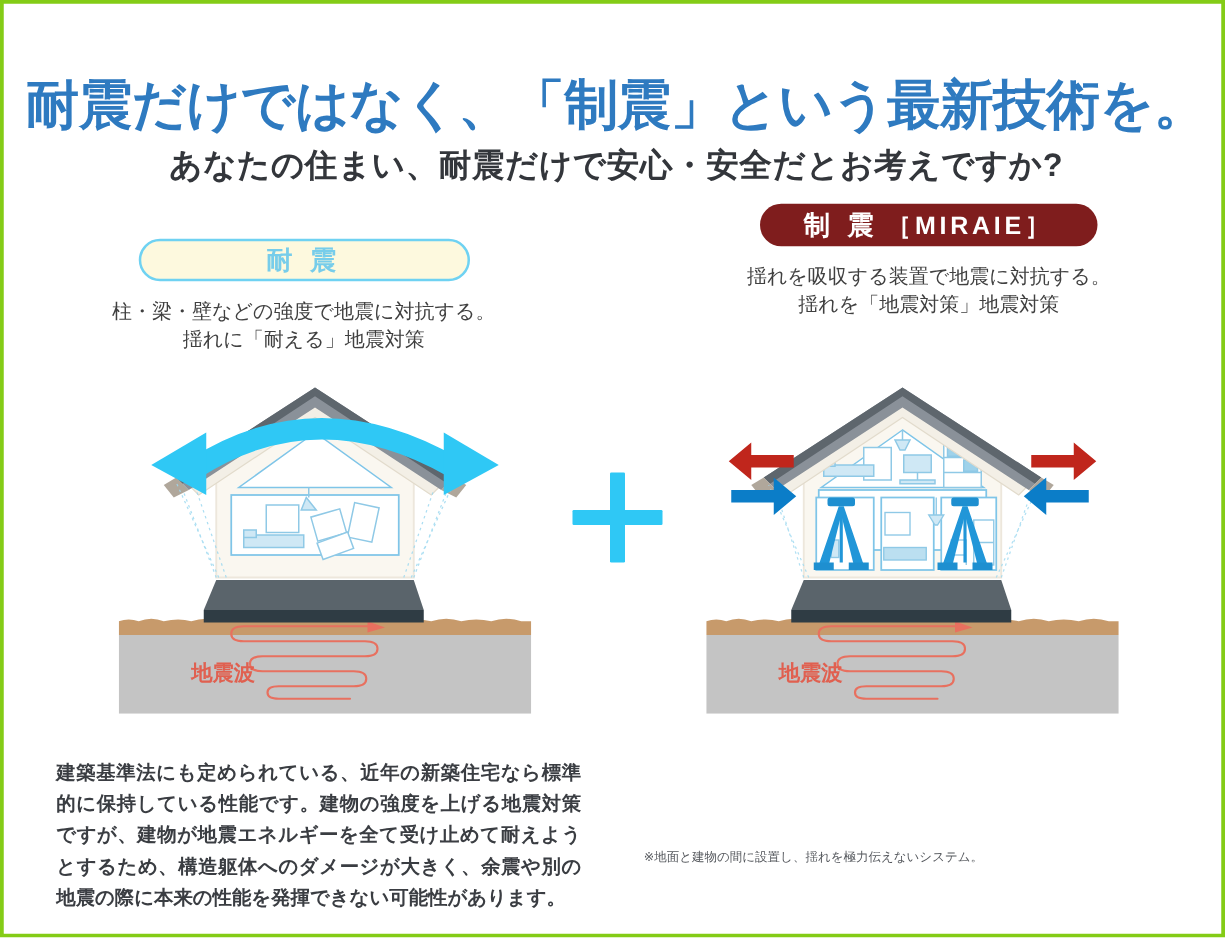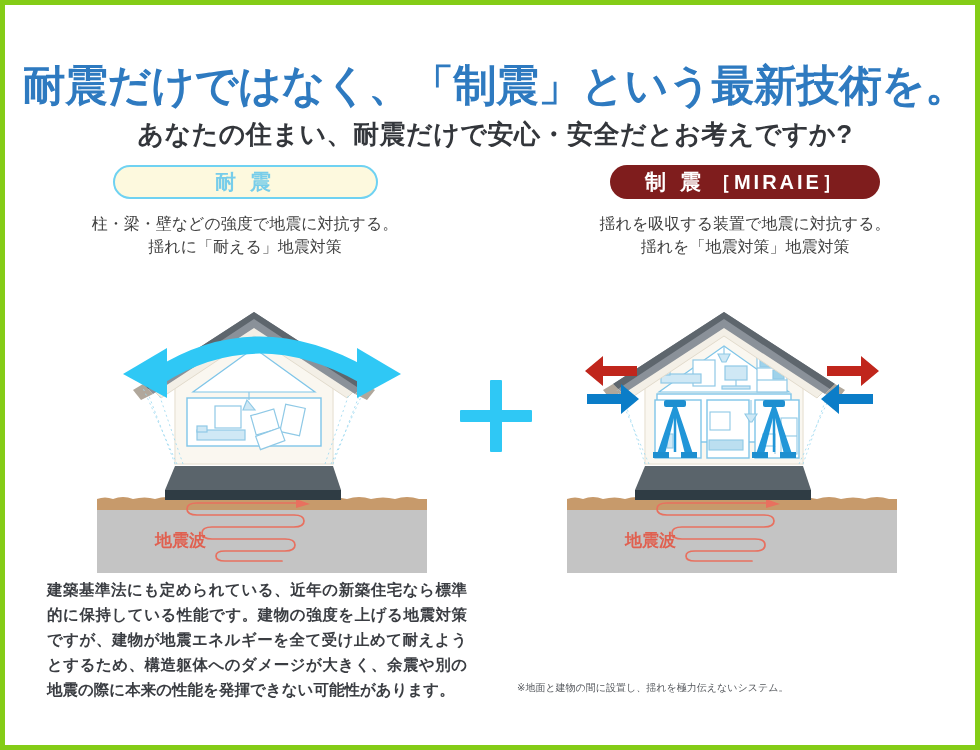--- a/index.html
+++ b/index.html
@@ -3,21 +3,21 @@
 <meta charset="utf-8">
 <style>
   html,body{margin:0;padding:0;background:#ffffff;}
   body{
     width:980px;height:750px;overflow:hidden;
     font-family:"Liberation Sans","DejaVu Sans",sans-serif;
     -webkit-font-smoothing:antialiased;
   }
   .page{
     position:relative;width:980px;height:750px;box-sizing:border-box;
-    border:5px solid #84cc16;background:#fff;
+    border:3px solid #84cc16;background:#fff;
   }
 
   
   .title{
     position:absolute;left:0;top:52px;width:980px;text-align:center;
     font-size:43px;font-weight:bold;letter-spacing:-0.5px;
     color:#2E7AC0;white-space:nowrap;
   }
   .subtitle{
     position:absolute;left:0;top:112px;width:980px;text-align:center;
@@ -29,21 +29,21 @@
   .col{position:absolute;top:160px;width:440px;}
   .col-left{left:20px;}
   .col-right{left:520px;}
 
   .badge{
     margin:0 auto;height:34px;border-radius:17px;
     display:flex;align-items:center;justify-content:center;
     font-size:21px;font-weight:bold;letter-spacing:4px;box-sizing:border-box;
   }
   .badge-taishin{
-    width:265px;background:#FDF9DE;border:2px solid #6FD2F2;color:#77CDEA;
+    width:265px;background:#FDF9DE;border:2px solid #6FD2F2;color:#77CDEA;margin-top:28px;
   }
   .badge-seishin{
     width:270px;background:#7f1d1d;color:#ffffff;
   }
   .badge-seishin .brandtag{font-size:20px;letter-spacing:3px;margin-left:6px;}
 
   .lead{
     margin-top:14px;text-align:center;color:#404040;
     font-size:16px;font-weight:normal;line-height:1.42;letter-spacing:0px;
   }
@@ -57,21 +57,21 @@
     position:absolute;left:455px;top:375px;width:72px;height:72px;
   }
   .plus::before,.plus::after{
     content:"";position:absolute;background:#2FC8F5;border-radius:1px;
   }
   .plus::before{left:30px;top:0;width:12px;height:72px;}
   .plus::after{left:0;top:30px;width:72px;height:12px;}
 
   
   .body-copy{
-    position:absolute;top:572px;width:420px;
+    position:absolute;top:603px;width:420px;
     font-size:15.5px;font-weight:bold;color:#3a3d42;
     line-height:1.62;letter-spacing:0px;text-align:justify;
   }
   .copy-left{left:42px;}
   .copy-right{left:512px;}
   .body-copy p{margin:0;}
   .sup{font-size:9px;vertical-align:super;font-weight:normal;}
   .footnote{
     position:absolute;left:512px;top:676px;width:420px;
     font-size:10px;color:#55585d;letter-spacing:0px;

